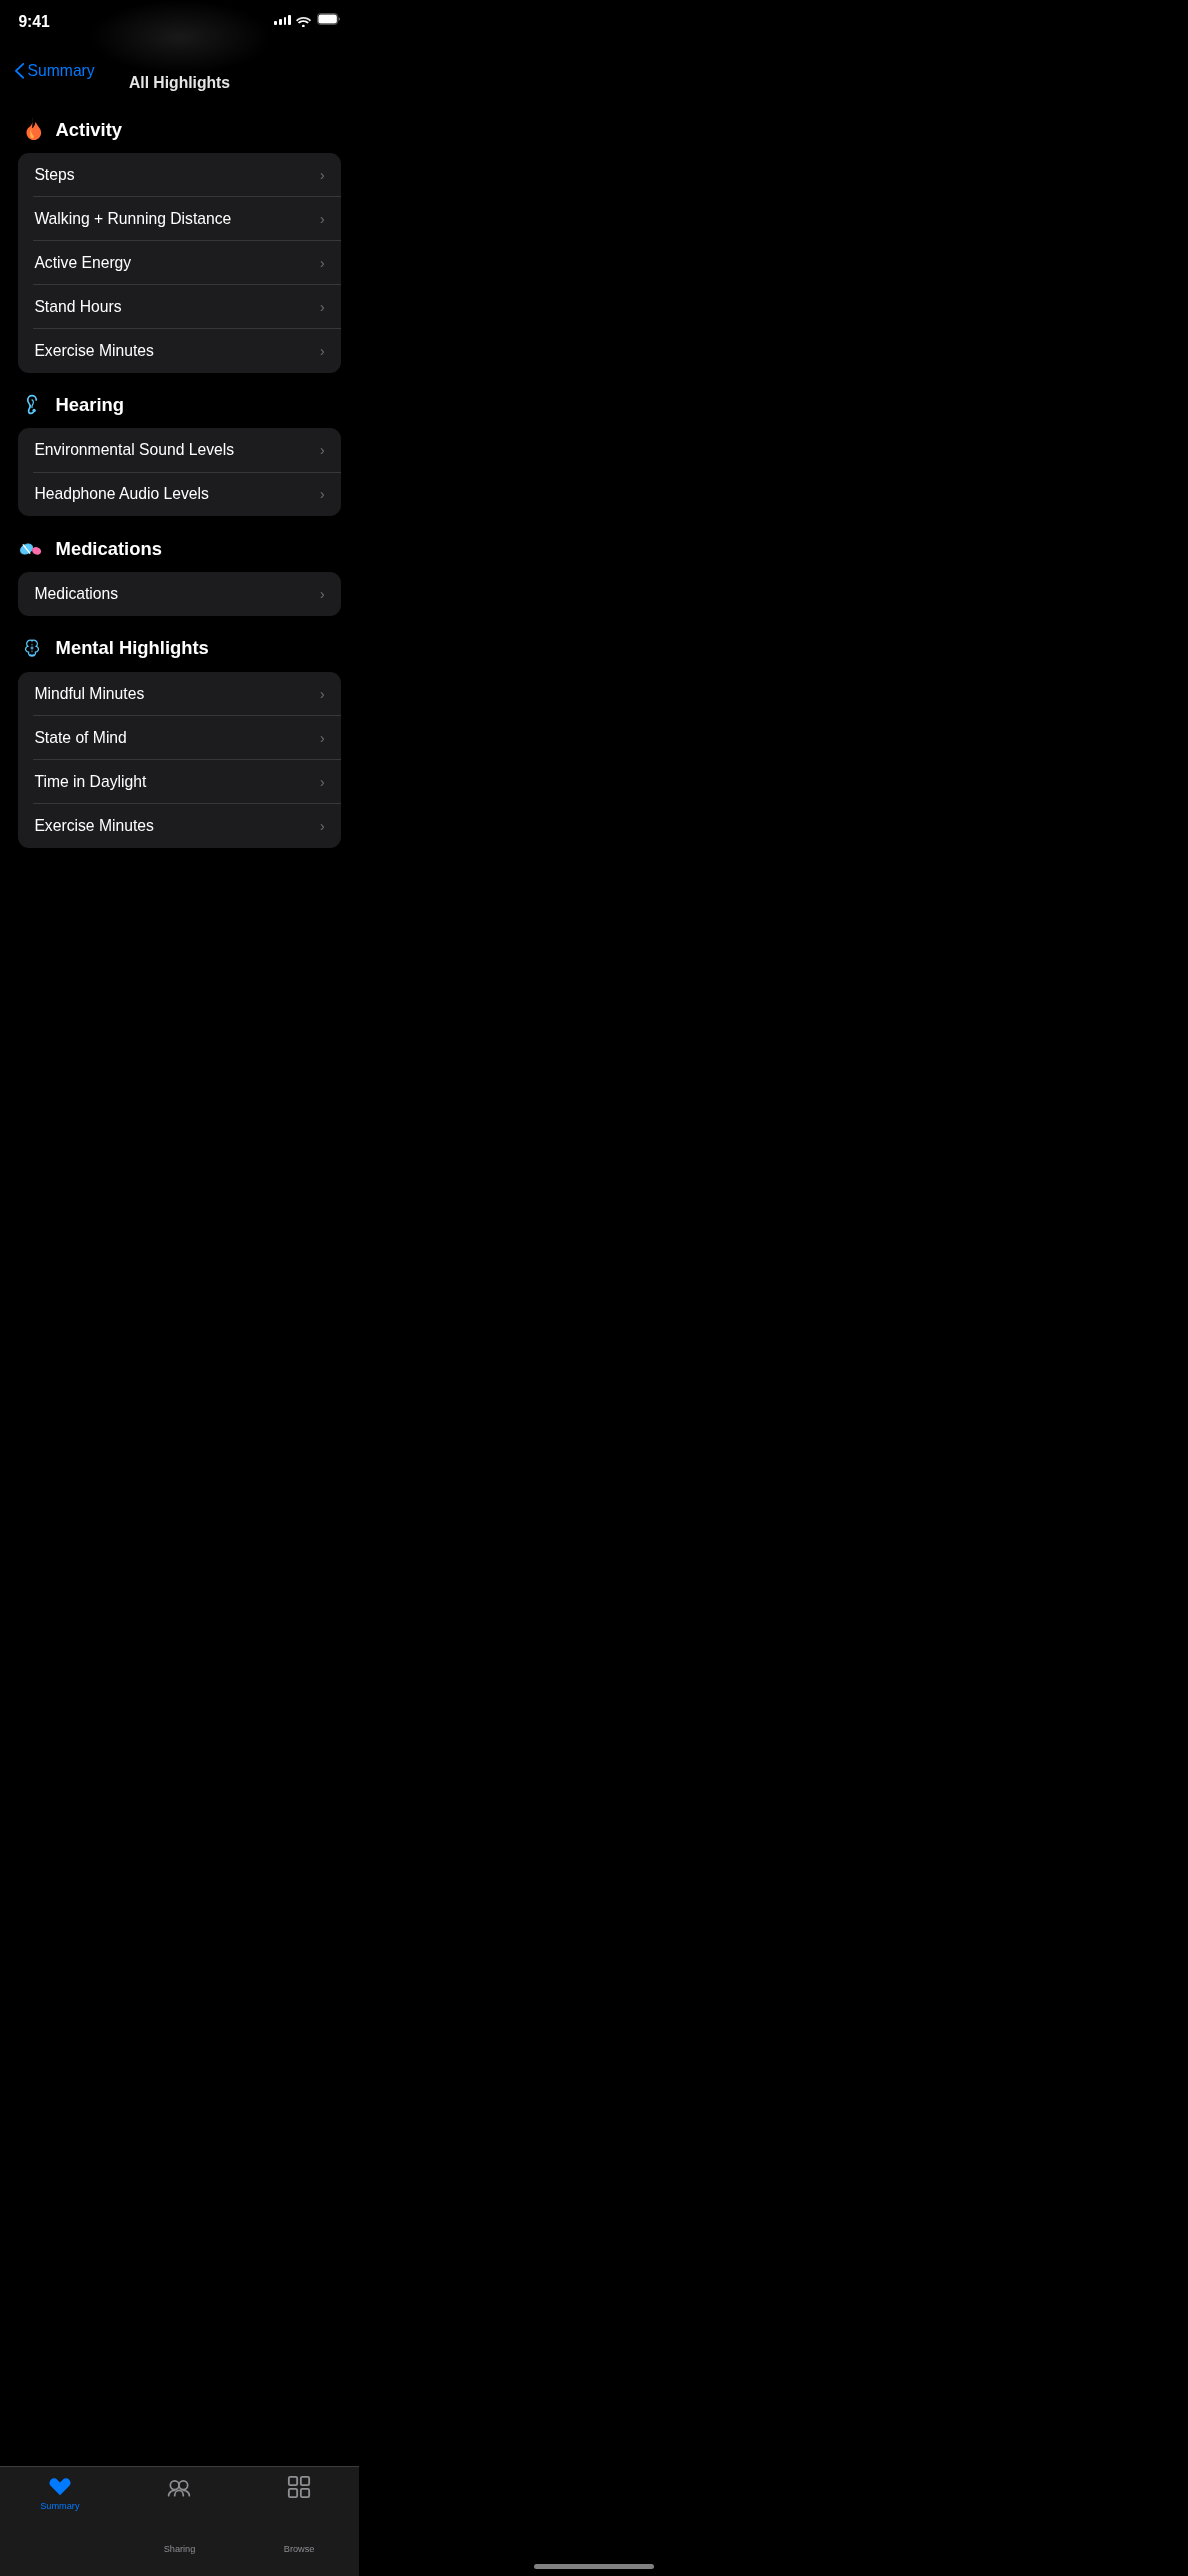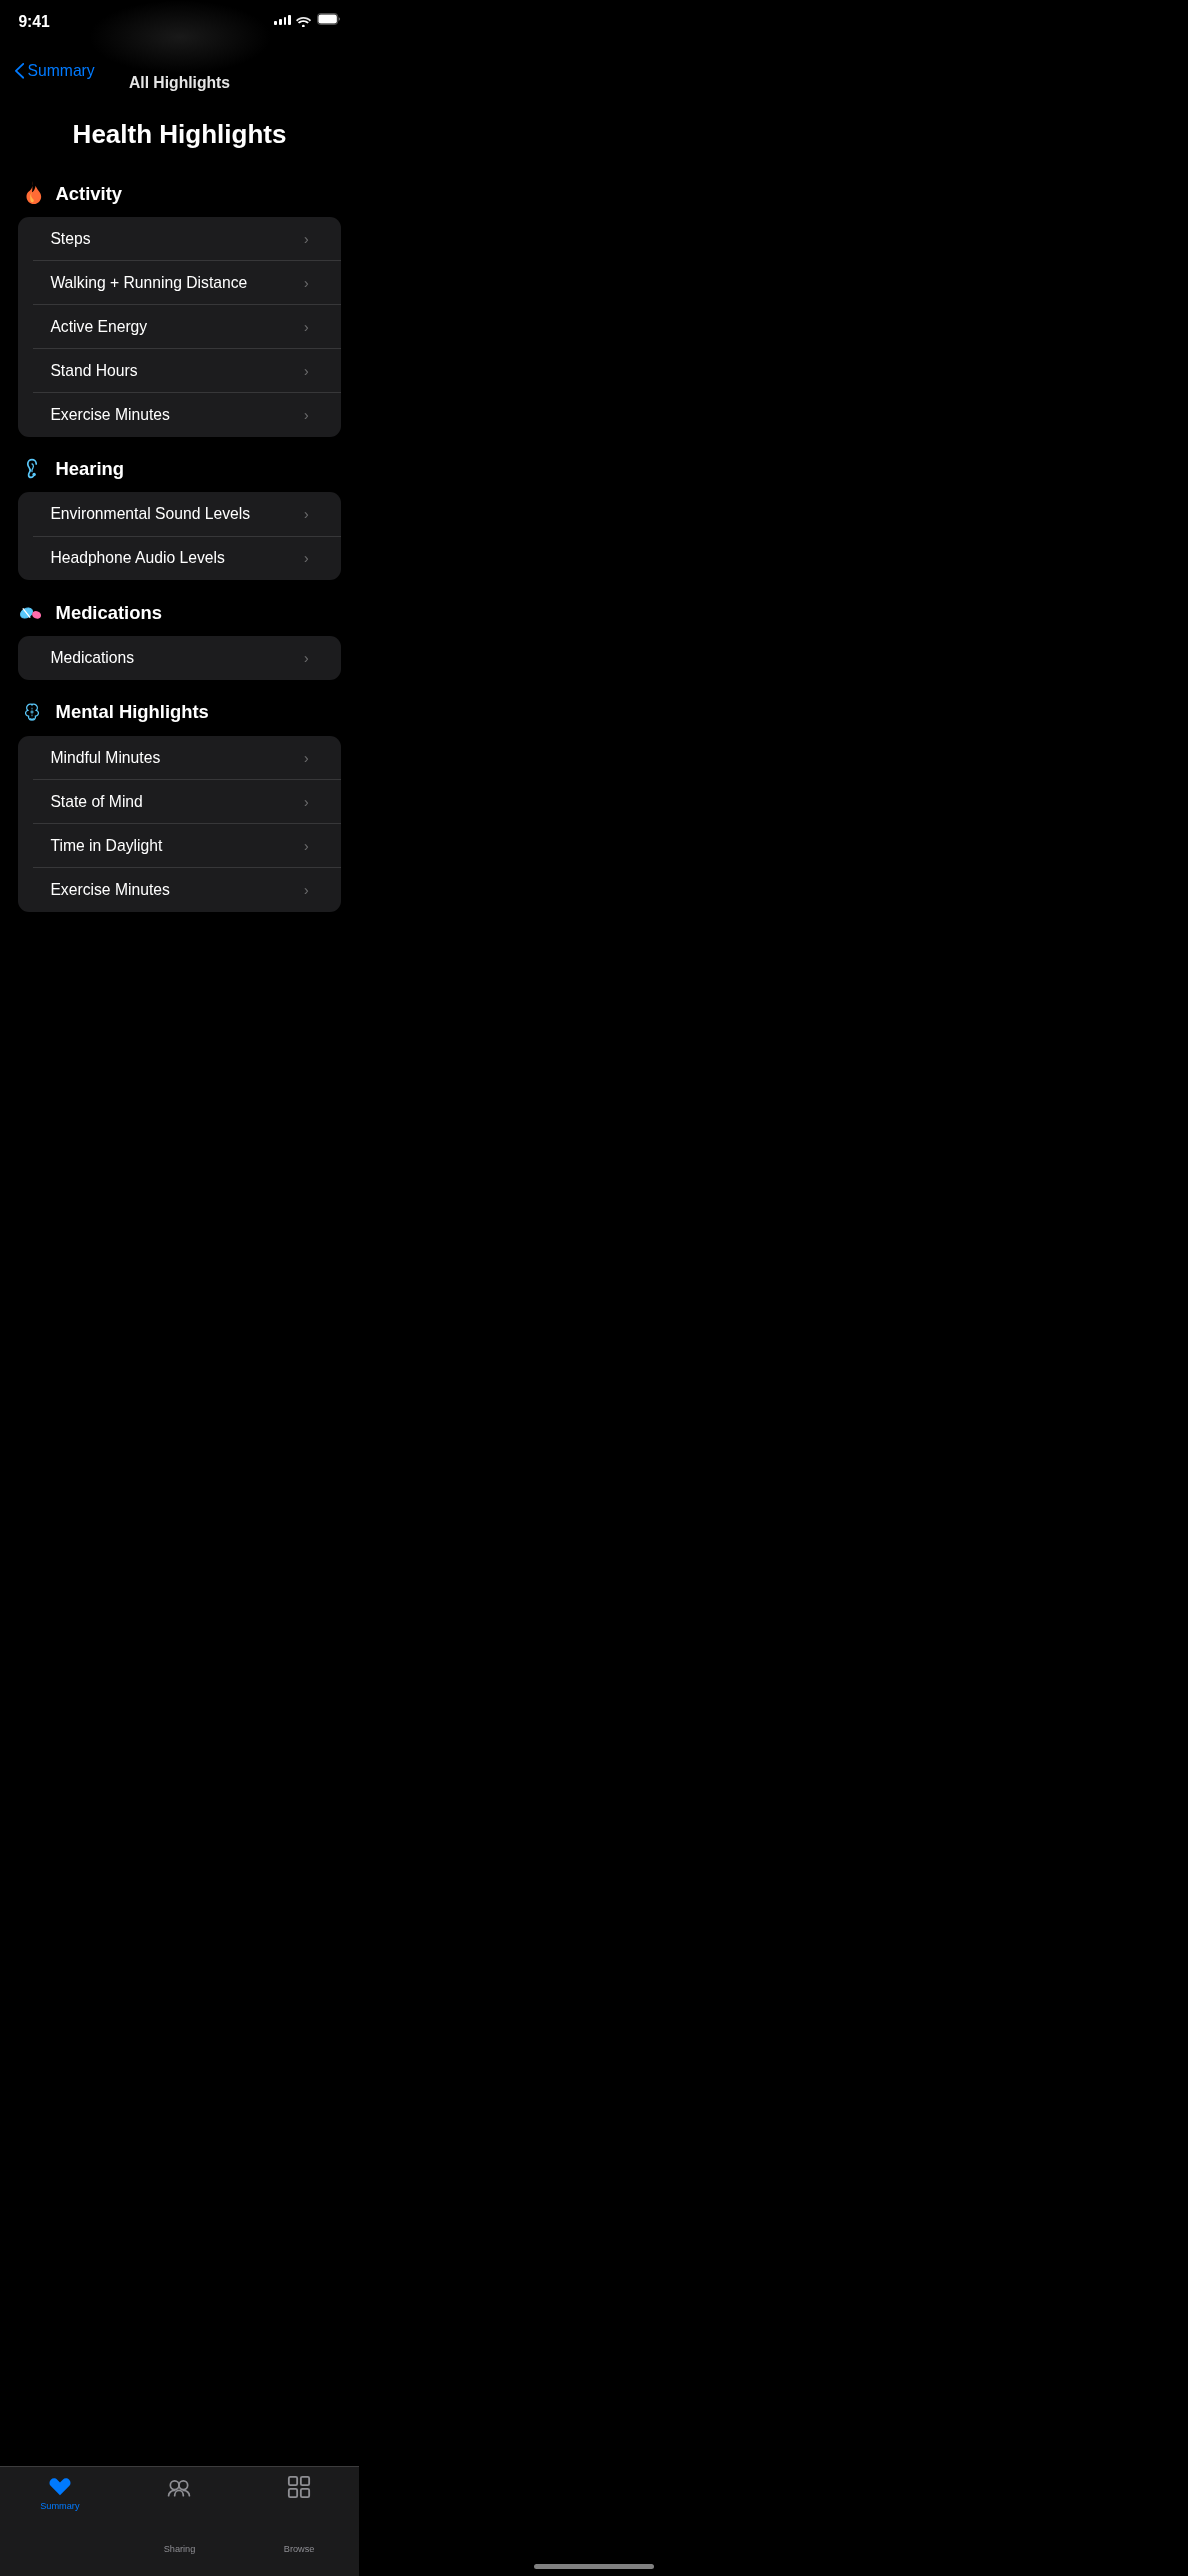--- a/index.html
+++ b/index.html
@@ -129,21 +129,21 @@
     .list-card {
       background: #1c1c1e;
       border-radius: 11px;
       margin-bottom: 18.4px;
       overflow: hidden;
     }
     .list-item {
       display: flex;
       align-items: center;
       justify-content: space-between;
-      padding: 13px 32px;
+      padding: 13px 16px;
       cursor: pointer;
       position: relative;
     }
     .list-item:not(:last-child)::after {
       content: '';
       position: absolute;
       bottom: 0;
       left: 14.7px;
       right: 0;
       height: 0.5px;
@@ -268,21 +268,20 @@
   <div class="nav-back">
     <svg viewBox="0 0 10 17" fill="none">
       <path d="M9 1L1 8.5L9 16" stroke="#007AFF" stroke-width="2" stroke-linecap="round" stroke-linejoin="round"></path>
     </svg>
     <span>Summary</span>
   </div>
   <span class="nav-title">All Highlights</span>
 </div>
 
 <div class="main-content">
-  <h1 class="page-title">Health Highlights</h1>
 
   <div class="section-header">
     <div class="section-icon">
       <svg width="22" height="26" viewBox="0 0 24 28" fill="none">
         <path d="M12 0C12 0 14 6 10 10C8 12 6 13 6 17C6 21.4 9.6 25 14 25C18.4 25 22 21.4 22 17C22 12 17 9 16 5C16 5 15 11 12 12C12 12 13 8 12 0Z" fill="#FF6B35"></path>
         <path d="M10 17C10 14 12 12 12 12C12 12 10 15 12 18C13 19.5 14 20 14 21C14 22.1 13.1 23 12 23C10.3 23 10 20.5 10 17Z" fill="#FFB347"></path>
       </svg>
     </div>
     <span class="section-title">Activity</span>
   </div>

